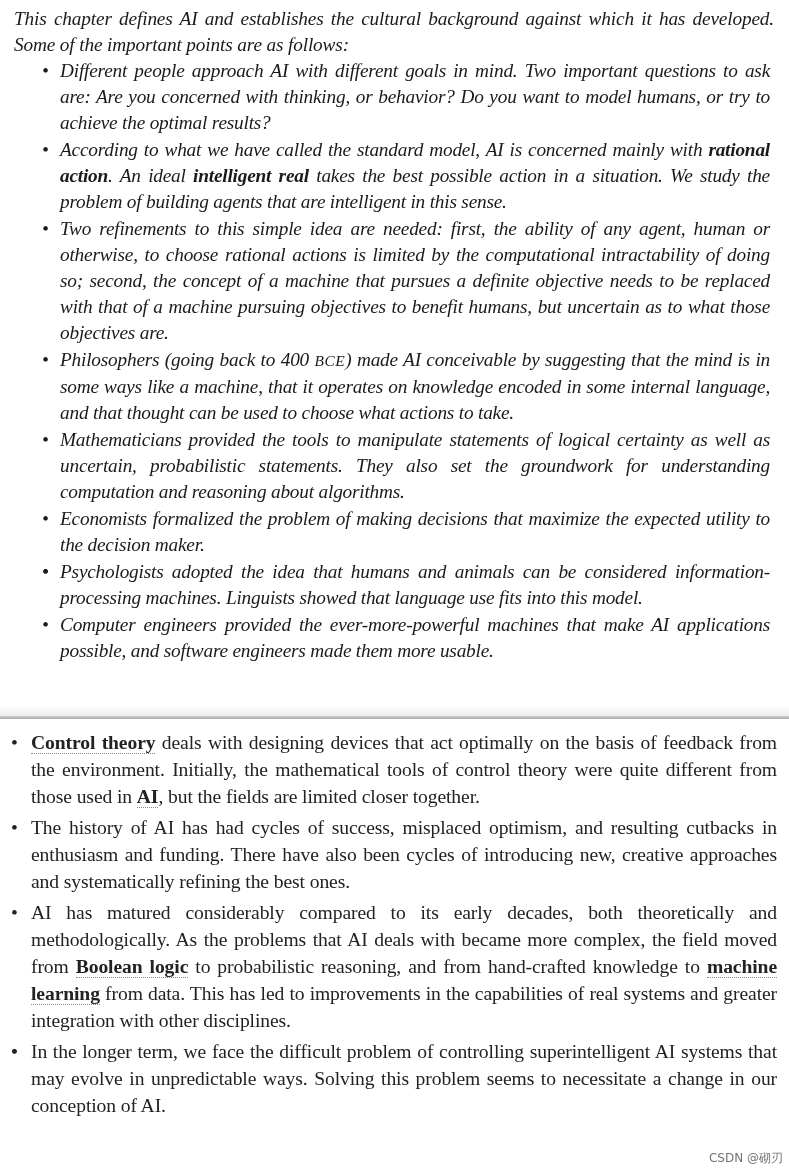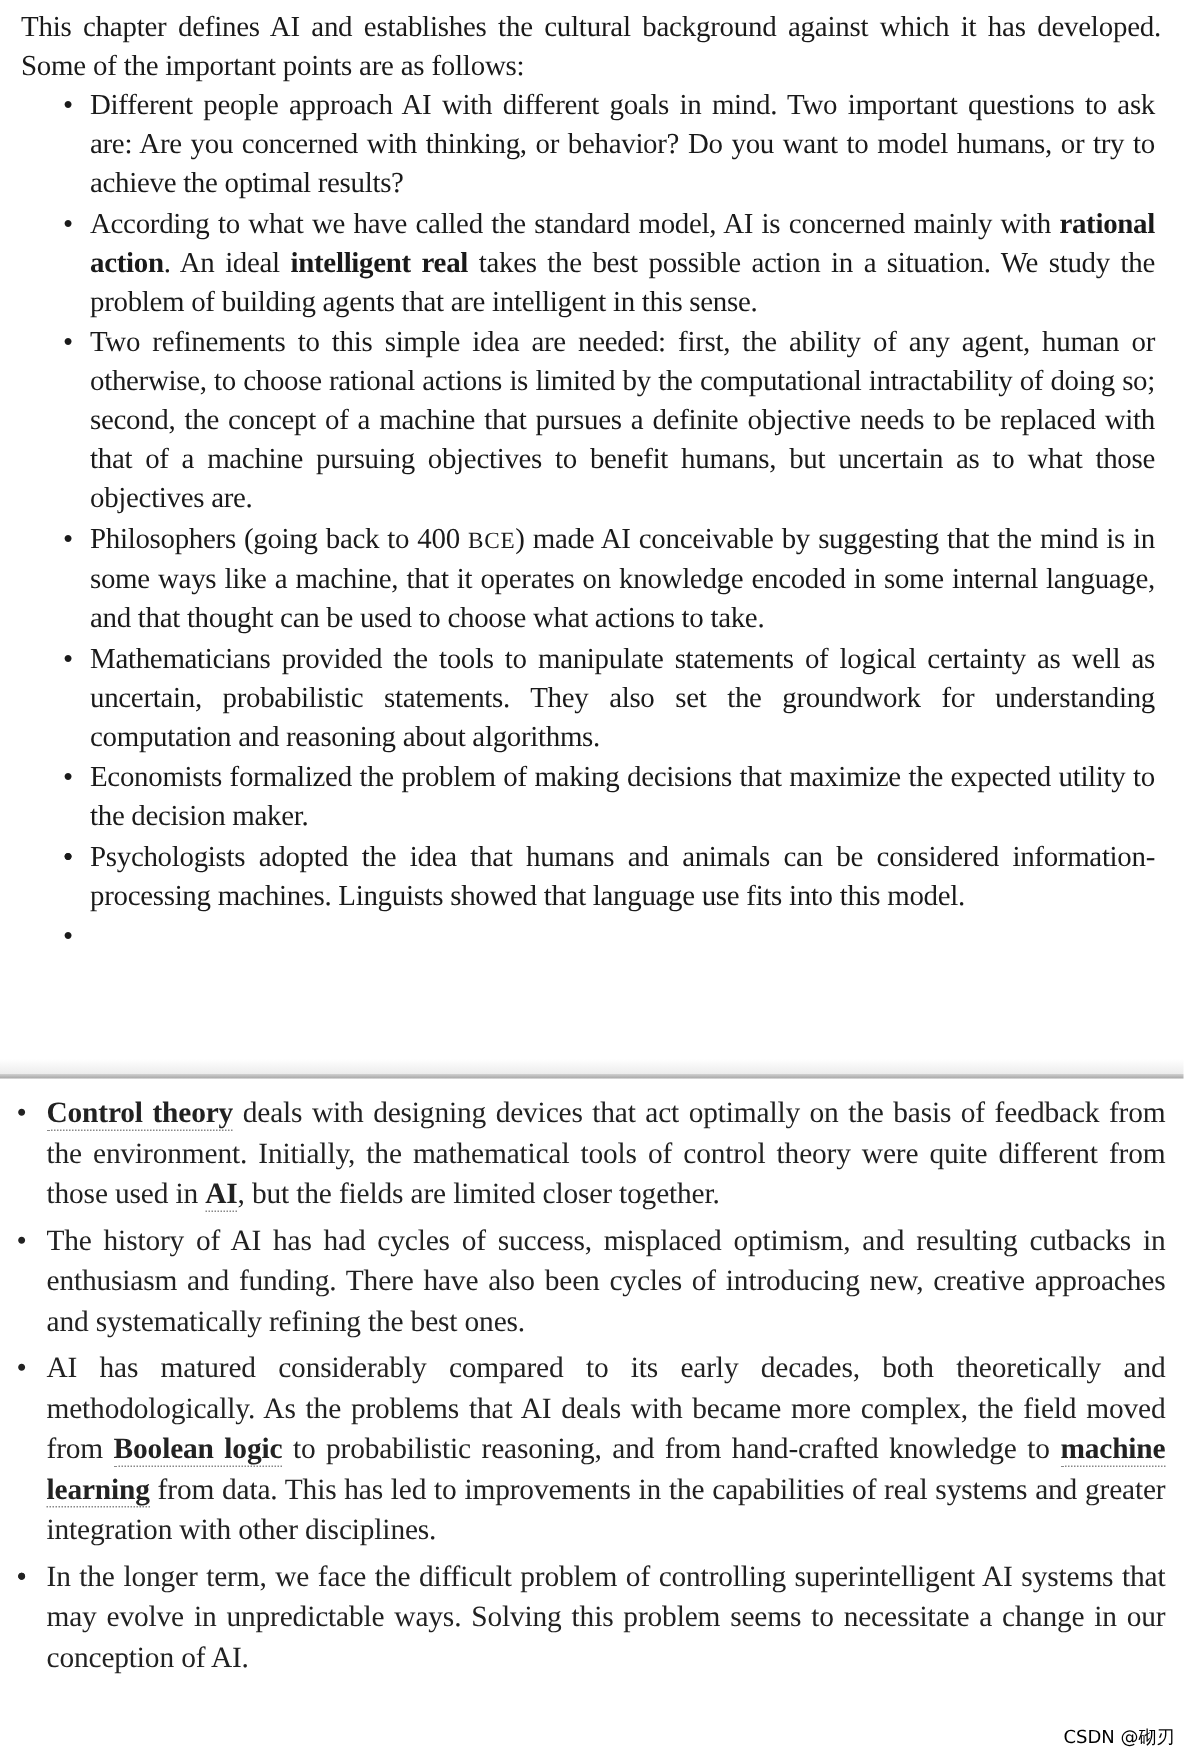--- a/index.html
+++ b/index.html
@@ -1,47 +1,47 @@
 <!DOCTYPE html>
 <html><head>
 <meta charset="utf-8">
 <style>
   html, body { margin: 0; padding: 0; background: #ffffff; }
   body { width: 789px; height: 1175px; overflow: hidden; position: relative; font-family: "Liberation Serif", "DejaVu Serif", serif; color: #1a1a1a; }
-  .block1 { position: absolute; left: 0; top: 0; width: 789px; height: 712px; background: #ffffff; }
+  .block1 { position: absolute; left: 0; top: 0; width: 789px; height: 712px; background: #ffffff; font-style: italic; }
   .block1 .intro { position: absolute; left: 14px; top: 6px; width: 760px; font-size: 19.3px; line-height: 26px; text-align: justify; letter-spacing: -0.15px; }
   .block1 ul { list-style: none; margin: 0; padding: 0; position: absolute; left: 0; top: 58px; width: 789px; }
   .block1 li { position: relative; padding-left: 60px; padding-right: 19px; font-size: 19.3px; line-height: 26px; margin-bottom: 1px; text-align: justify; letter-spacing: -0.2px; }
   .block1 li .bullet { position: absolute; left: 42px; top: 0; }
   .divider { position: absolute; left: 0; top: 716px; width: 789px; height: 3px; background: linear-gradient(#d0d0d0, #a6a6a6); }
   .divider-shadow { position: absolute; left: 0; top: 706px; width: 789px; height: 10px; background: linear-gradient(rgba(255,255,255,0), rgba(200,200,200,0.35)); }
   .block2 { position: absolute; left: 0; top: 726px; width: 789px; height: 449px; background: #ffffff; }
   .block2 ul { list-style: none; margin: 0; padding: 0; position: absolute; left: 0; top: 3px; width: 789px; }
   .block2 li { position: relative; padding-left: 31px; padding-right: 12px; font-size: 19.6px; line-height: 27px; margin-bottom: 4px; text-align: justify; color: #222222; letter-spacing: -0.1px; }
   .block2 li .bullet { position: absolute; left: 11px; top: 0; }
   .dotted { border-bottom: 1px dotted #888888; font-weight: bold; }
-  .watermark { position: absolute; right: 6px; bottom: 8px; font-family: "DejaVu Sans", sans-serif; font-size: 12px; color: #000000; }
+  .watermark { position: absolute; right: 6px; bottom: 8px; font-family: "DejaVu Sans", sans-serif; font-size: 12px; color: #737373; }
   b { font-weight: bold; }
   .sc { font-size: 0.8em; letter-spacing: 0.5px; }
 </style>
 </head>
 <body>
 
 <div class="block1">
   <div class="intro">This chapter defines AI and establishes the cultural background against which it has developed. Some of the important points are as follows:</div>
   <ul>
     <li><span class="bullet">•</span><span>Different people approach AI with different goals in mind. Two important questions to ask are: Are you concerned with thinking, or behavior? Do you want to model humans, or try to achieve the optimal results?</span></li>
     <li><span class="bullet">•</span><span>According to what we have called the standard model, AI is concerned mainly with </span><b>rational action</b><span>. An ideal </span><b>intelligent real</b><span> takes the best possible action in a situation. We study the problem of building agents that are intelligent in this sense.</span></li>
     <li><span class="bullet">•</span><span>Two refinements to this simple idea are needed: first, the ability of any agent, human or otherwise, to choose rational actions is limited by the computational intractability of doing so; second, the concept of a machine that pursues a definite objective needs to be replaced with that of a machine pursuing objectives to benefit humans, but uncertain as to what those objectives are.</span></li>
     <li><span class="bullet">•</span><span>Philosophers (going back to 400 </span><span class="sc">BCE</span><span>) made AI conceivable by suggesting that the mind is in some ways like a machine, that it operates on knowledge encoded in some internal language, and that thought can be used to choose what actions to take.</span></li>
     <li><span class="bullet">•</span><span>Mathematicians provided the tools to manipulate statements of logical certainty as well as uncertain, probabilistic statements. They also set the groundwork for understanding computation and reasoning about algorithms.</span></li>
     <li><span class="bullet">•</span><span>Economists formalized the problem of making decisions that maximize the expected utility to the decision maker.</span></li>
     <li><span class="bullet">•</span></li>
     <li><span class="bullet">•</span><span>Psychologists adopted the idea that humans and animals can be considered information-processing machines. Linguists showed that language use fits into this model.</span></li>
-    <li><span class="bullet">•</span></li>
+    <li><span class="bullet">•</span><span>Computer engineers provided the ever-more-powerful machines that make AI applications possible, and software engineers made them more usable.</span></li>
   </ul>
 </div>
 
 <div class="divider-shadow"></div>
 <div class="divider"></div>
 
 <div class="block2">
   <ul>
     <li><span class="bullet">•</span><span class="dotted">Control theory</span><span> deals with designing devices that act optimally on the basis of feedback from the environment.  Initially, the mathematical tools of control theory were quite different from those used in </span><span class="dotted">AI</span><span>, but the fields are limited closer together.</span></li>
     <li><span class="bullet">•</span><span>The history of AI has had cycles of success, misplaced optimism, and resulting cutbacks in enthusiasm and funding.  There have also been cycles of introducing new, creative approaches and systematically refining the best ones.</span></li>

